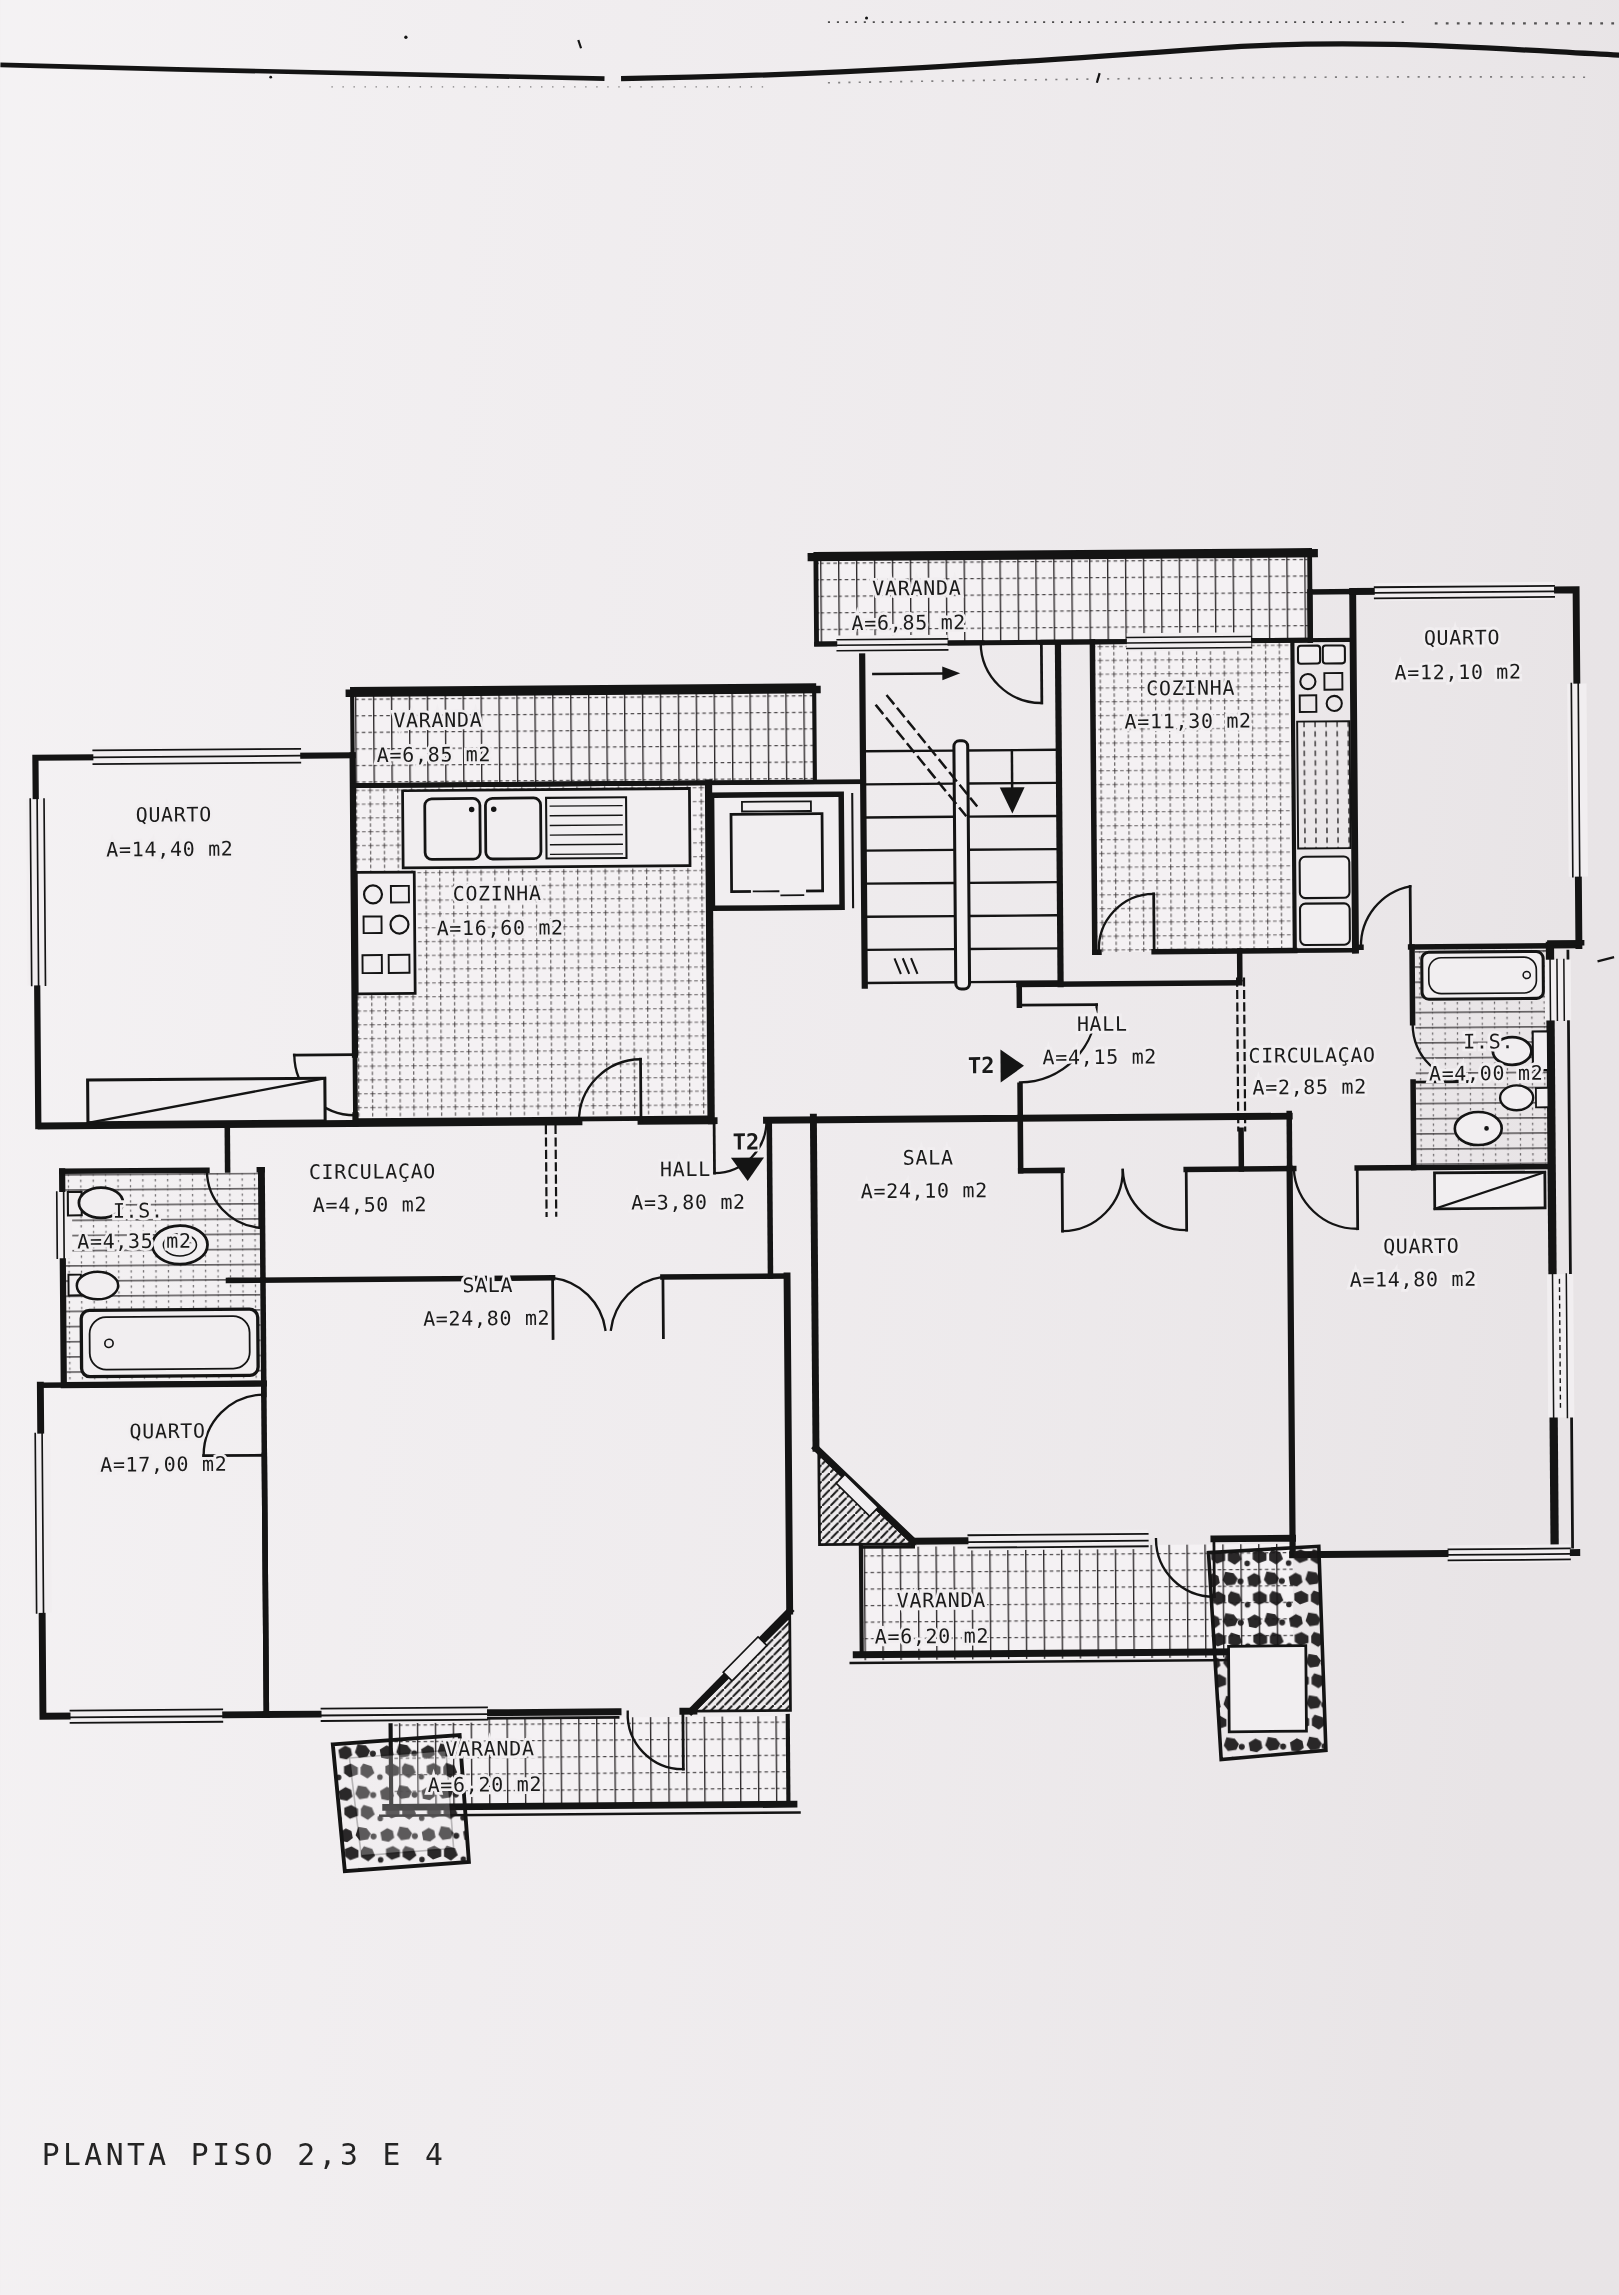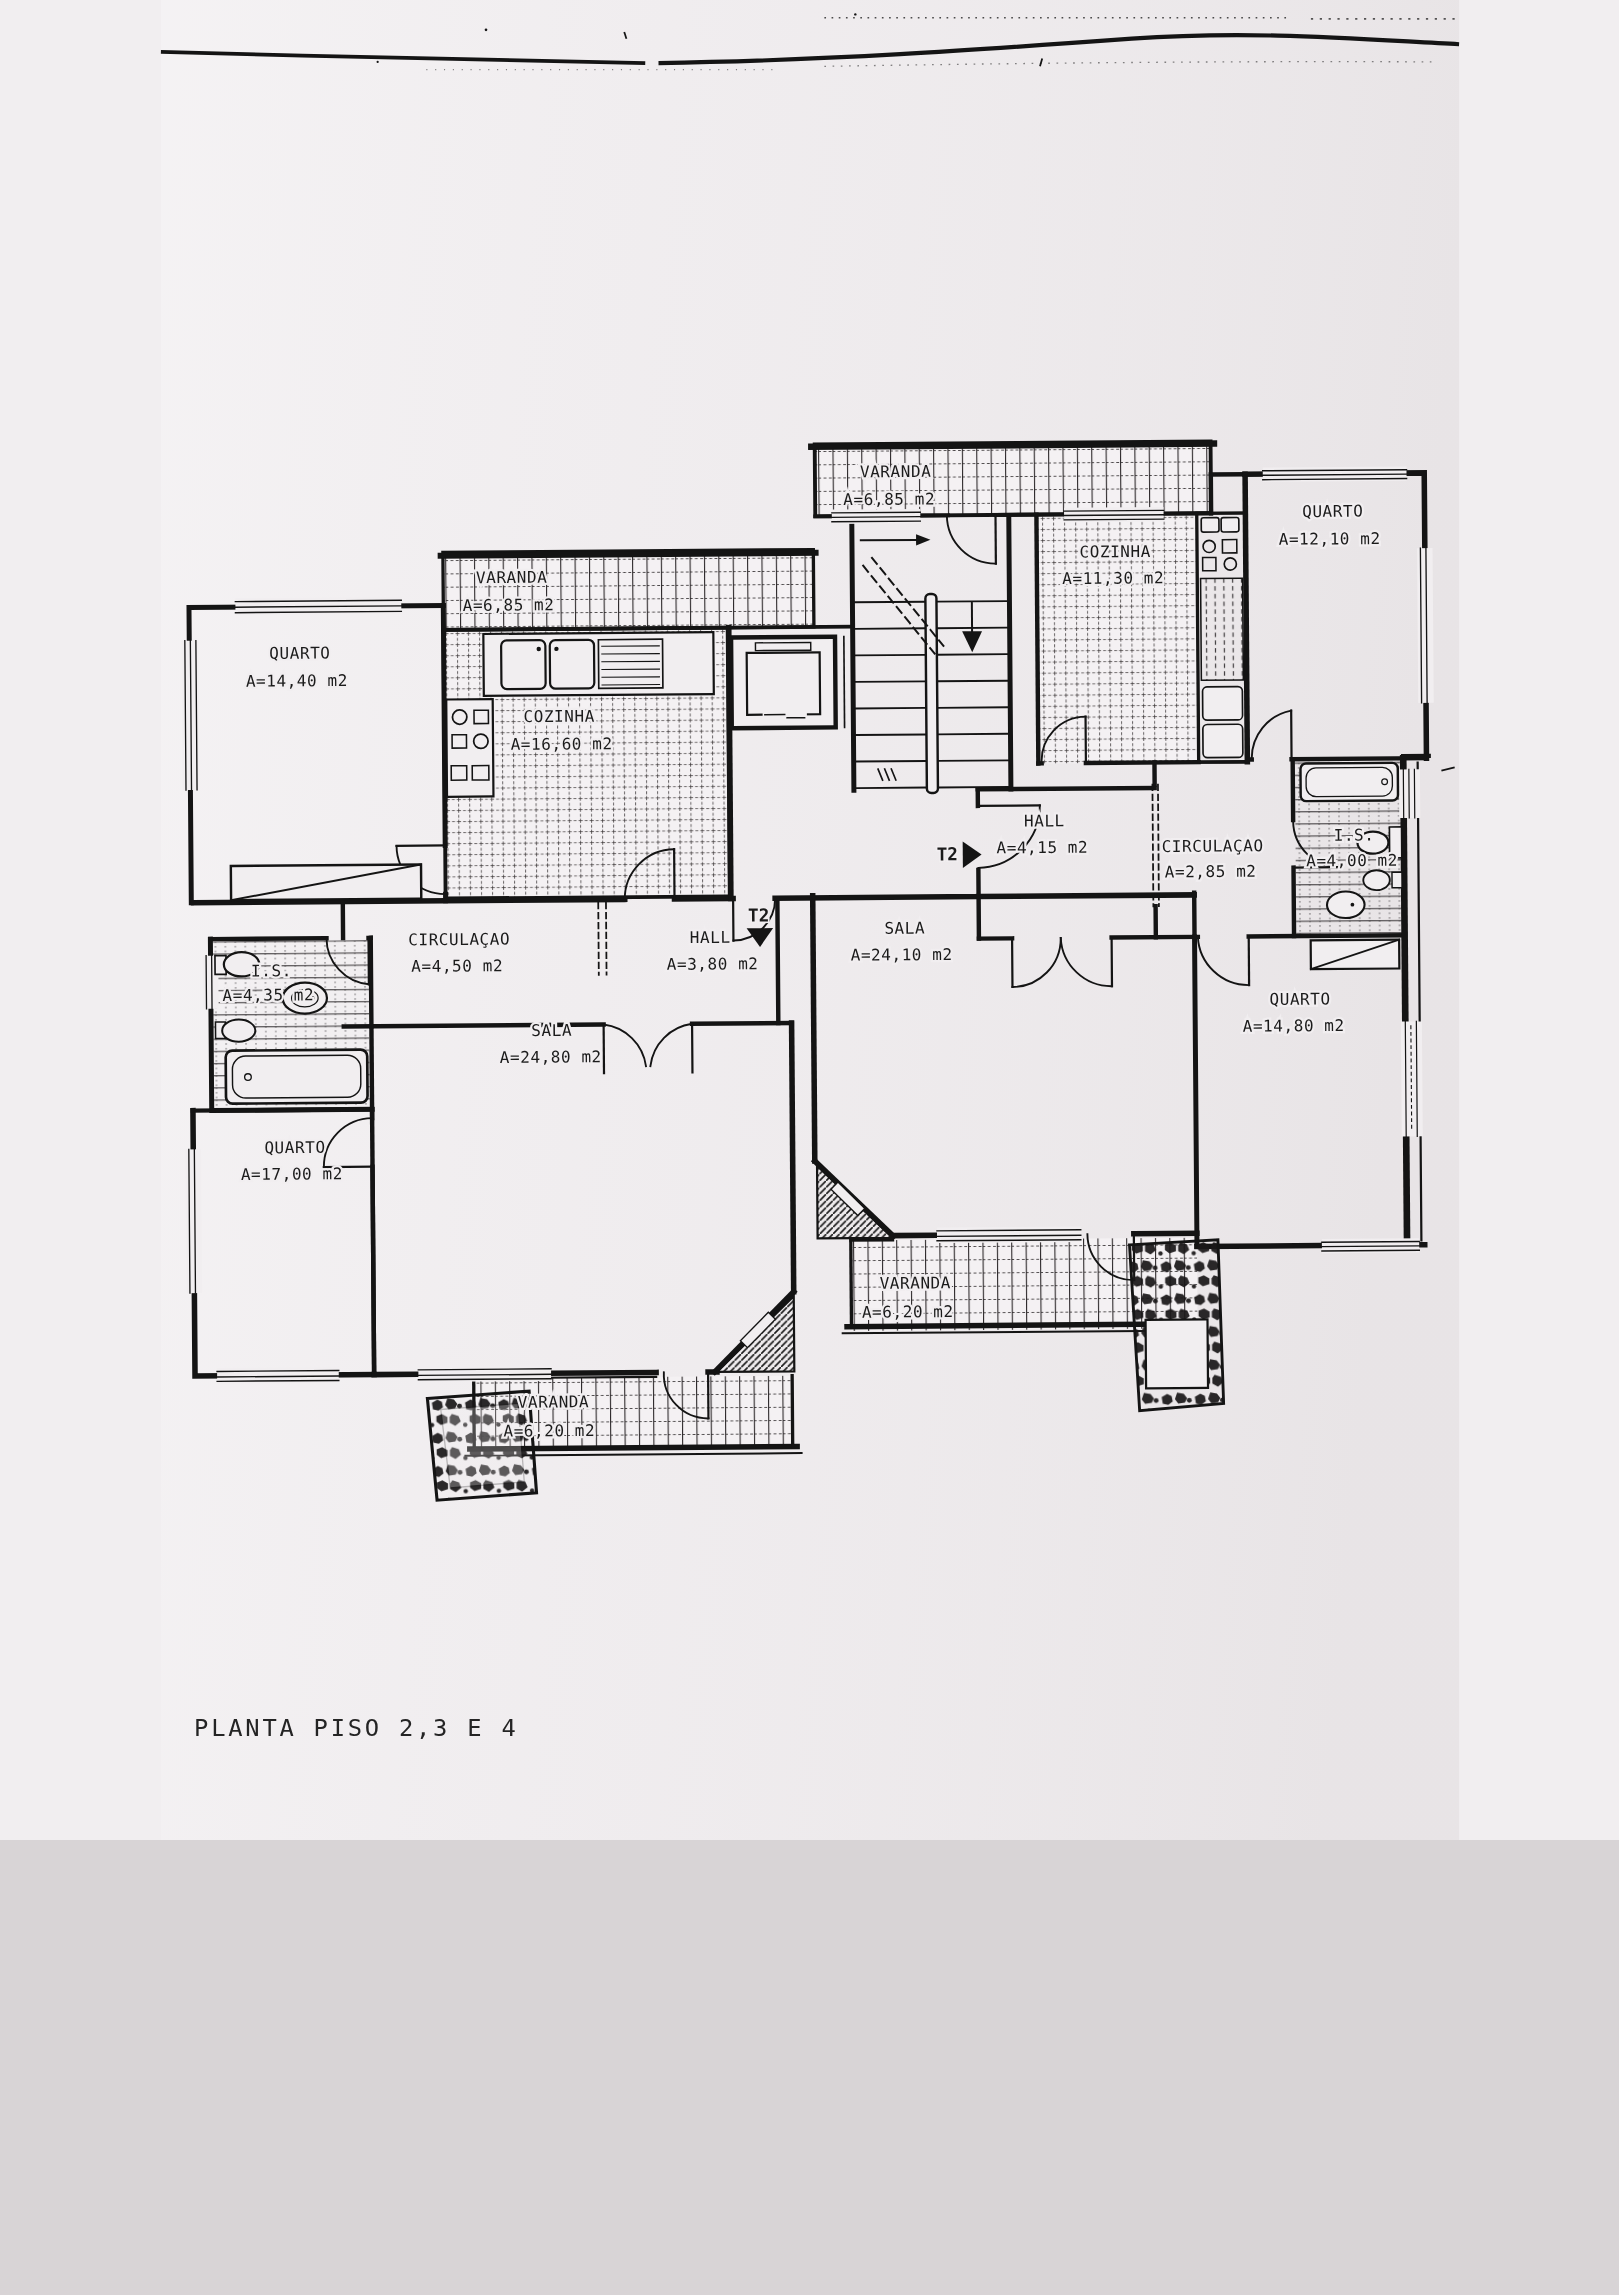--- a/index.html
+++ b/index.html
@@ -1,17 +1,17 @@
 <!DOCTYPE html>
 <html style="font-size:11px"><head>
 <meta charset="utf-8">
 <style>
   html,body{margin:0;padding:0;}
   body{background:#d8d4d6;font-family:"DejaVu Sans Mono",monospace;}
-  .page{position:relative;width:1620px;height:1840px;background:#f1eef0;overflow:hidden;}
+  .page{position:relative;width:1620px;height:2295px;background:#f1eef0;overflow:hidden;}
   .page svg{position:absolute;inset:0;width:100%;height:100%;display:block;}
   text{fill:#1b1b1b;}
   .lbl{font-family:"DejaVu Sans Mono",monospace;font-size:14.5px;letter-spacing:.5px;
        paint-order:stroke;stroke:#f1eef0;stroke-width:4px;}
   .title{font-family:"DejaVu Sans Mono",monospace;font-size:21.5px;letter-spacing:2.5px;fill:#242424;}
   .t2{font-family:"DejaVu Sans Mono",monospace;font-size:16px;font-weight:bold;
       paint-order:stroke;stroke:#f1eef0;stroke-width:3px;}
 </style>
 </head>
 <body>

